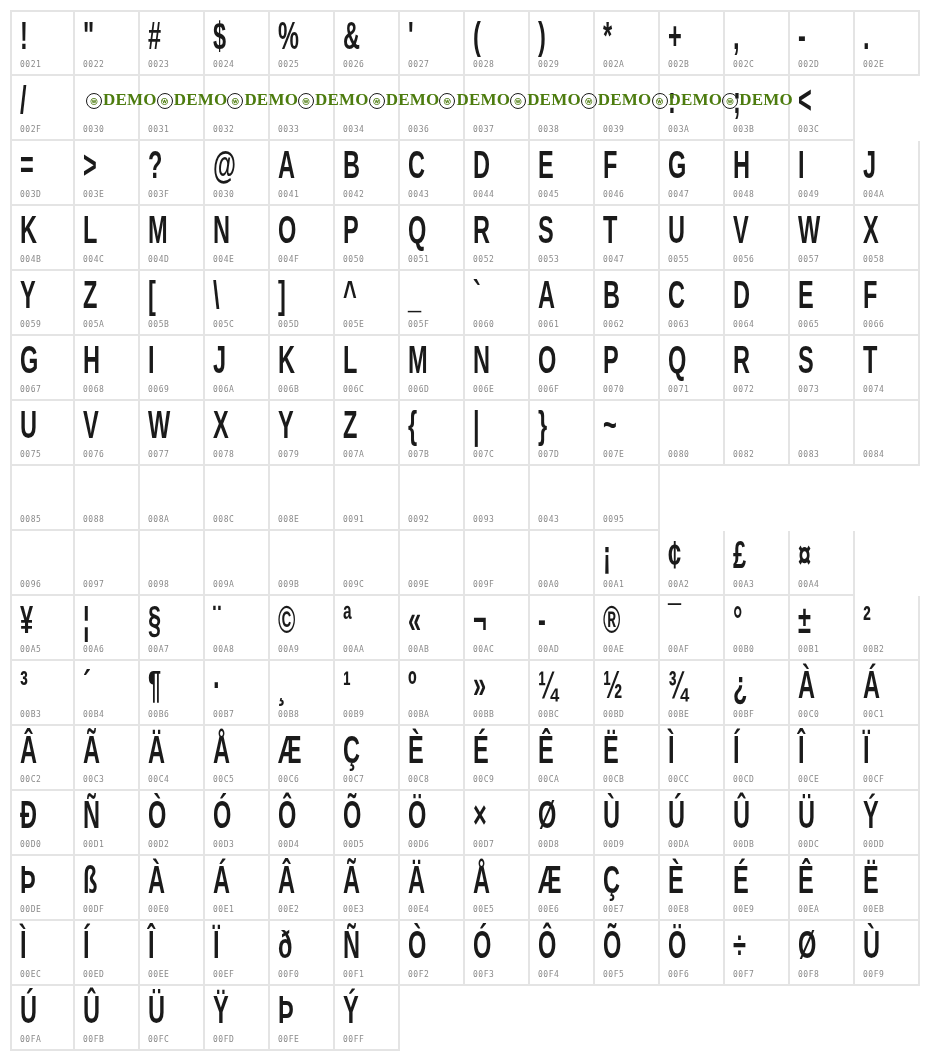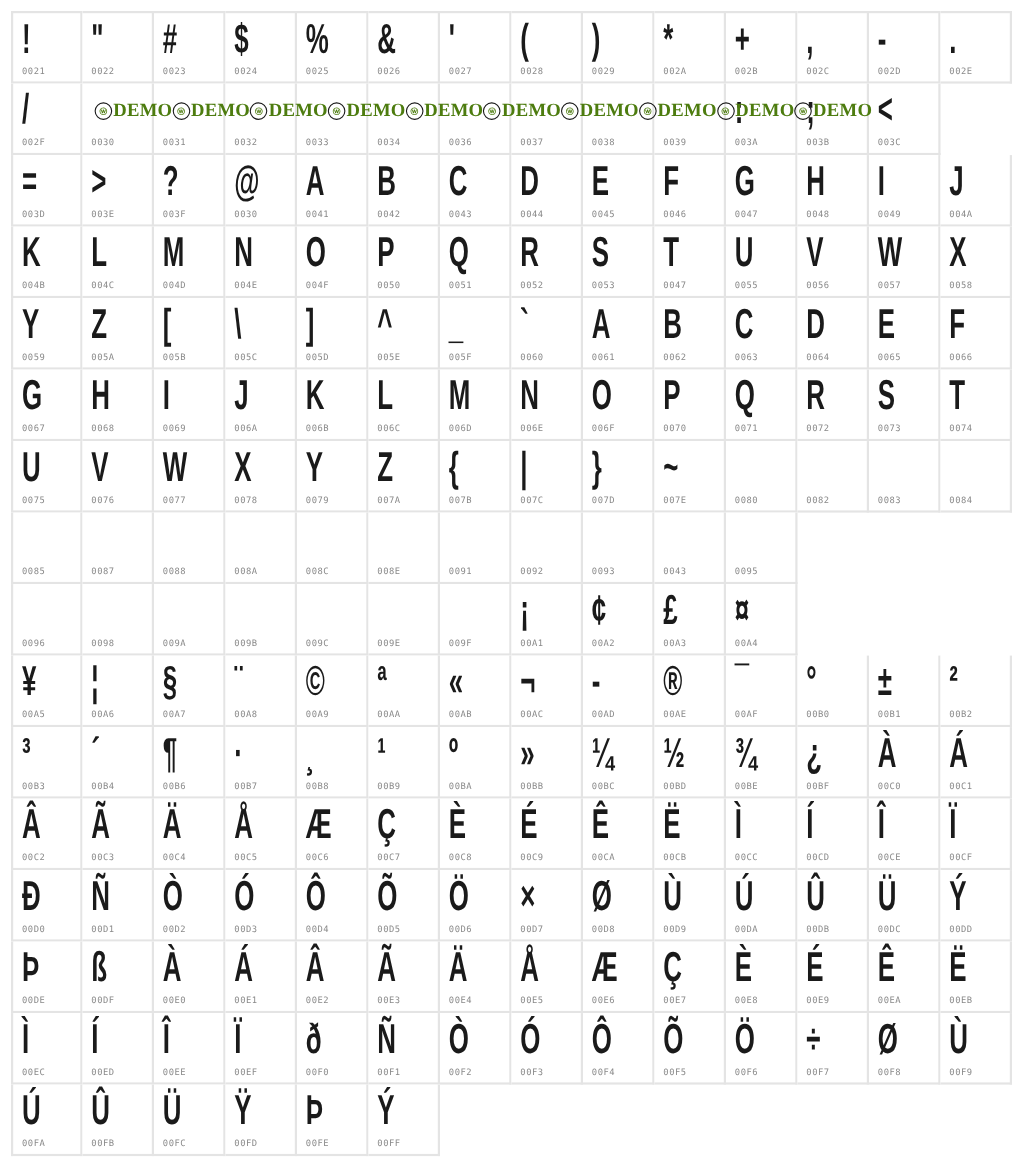--- a/index.html
+++ b/index.html
@@ -421,24 +421,20 @@
         <span class="code">0084</span>
       </div>
     </div>
     <div class="row">
       <div class="cell first">
         <span class="glyph"></span>
         <span class="code">0085</span>
       </div>
       <div class="cell">
         <span class="glyph"></span>
-        <span class="code">0087</span>
-      </div>
-      <div class="cell">
-        <span class="glyph"></span>
         <span class="code">0088</span>
       </div>
       <div class="cell">
         <span class="glyph"></span>
         <span class="code">008A</span>
       </div>
       <div class="cell">
         <span class="glyph"></span>
         <span class="code">008C</span>
       </div>
@@ -467,20 +463,24 @@
         <span class="code">0095</span>
       </div>
     </div>
     <div class="row">
       <div class="cell first">
         <span class="glyph"></span>
         <span class="code">0096</span>
       </div>
       <div class="cell">
         <span class="glyph"></span>
+        <span class="code">0097</span>
+      </div>
+      <div class="cell">
+        <span class="glyph"></span>
         <span class="code">0098</span>
       </div>
       <div class="cell">
         <span class="glyph"></span>
         <span class="code">009A</span>
       </div>
       <div class="cell">
         <span class="glyph"></span>
         <span class="code">009B</span>
       </div>
@@ -488,20 +488,24 @@
         <span class="glyph"></span>
         <span class="code">009C</span>
       </div>
       <div class="cell">
         <span class="glyph"></span>
         <span class="code">009E</span>
       </div>
       <div class="cell">
         <span class="glyph"></span>
         <span class="code">009F</span>
+      </div>
+      <div class="cell">
+        <span class="glyph"></span>
+        <span class="code">00A0</span>
       </div>
       <div class="cell">
         <span class="glyph">¡</span>
         <span class="code">00A1</span>
       </div>
       <div class="cell">
         <span class="glyph">¢</span>
         <span class="code">00A2</span>
       </div>
       <div class="cell">

